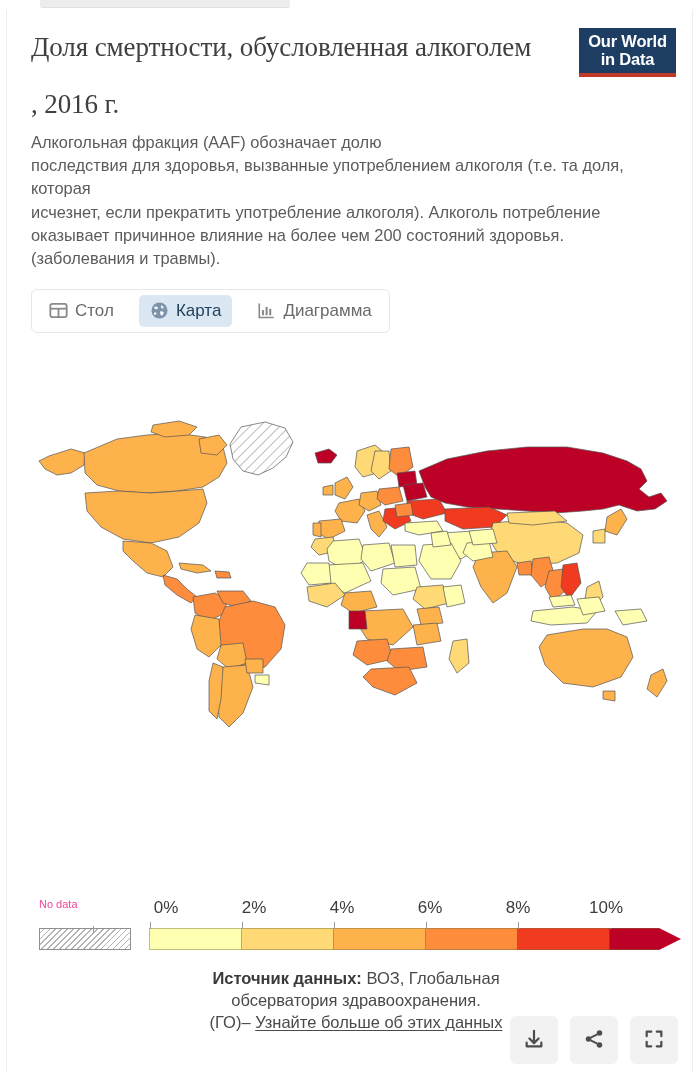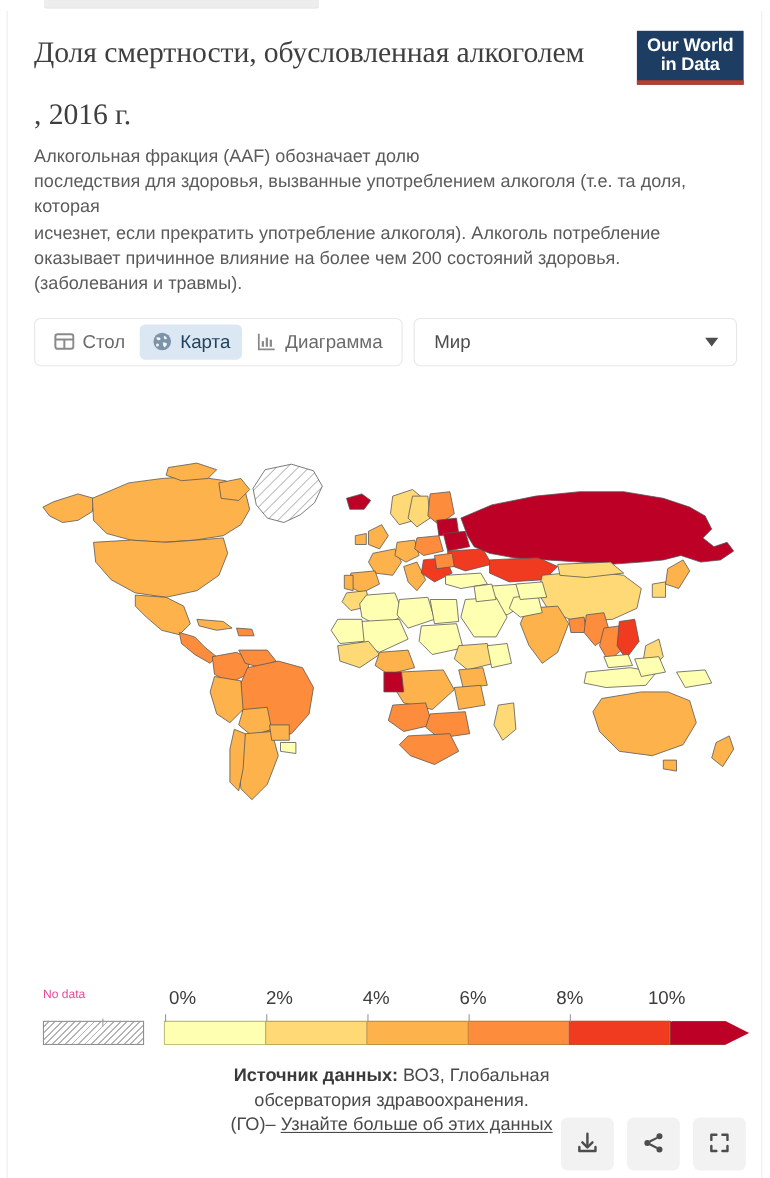--- a/index.html
+++ b/index.html
@@ -98,21 +98,21 @@
     gap: 10px;
     align-items: stretch;
   }
   #tab-group {
     display: flex;
     align-items: center;
     border: 1px solid #e7e7e7;
     border-radius: 6px;
     background: #ffffff;
     padding: 4px 6px;
-    gap: 2px;
+    gap: 14px;
     height: 44px;
     box-sizing: border-box;
   }
   .tab {
     display: flex;
     align-items: center;
     gap: 7px;
     padding: 6px 11px;
     border-radius: 5px;
     font-size: 17px;
@@ -352,24 +352,20 @@
             <path d="M2.4 2.6 L2.4 17.4 L17.6 17.4" fill="none" stroke="#8a8a8a" stroke-width="1.7"></path>
             <rect x="5.2" y="9.6" width="2.2" height="5.4" fill="#8a8a8a"></rect>
             <rect x="9.0" y="6.2" width="2.2" height="8.8" fill="#8a8a8a"></rect>
             <rect x="12.8" y="8.2" width="2.2" height="6.8" fill="#8a8a8a"></rect>
           </svg>
         </span>
         <span>Диаграмма</span>
       </div>
     </div>
 
-    <div id="entity-select">
-      <span>Мир</span>
-      <span id="entity-caret"></span>
-    </div>
   </div>
 
   <div id="map-area">
     <svg id="world-map" viewBox="0 0 650 330" preserveAspectRatio="xMidYMid meet">
       <defs>
         <pattern id="hatch" width="7" height="7" patternTransform="rotate(45)" patternUnits="userSpaceOnUse">
           <rect width="7" height="7" fill="#ffffff"></rect>
           <line x1="0" y1="0" x2="0" y2="7" stroke="#9e9e9e" stroke-width="1.3"></line>
         </pattern>
       </defs>

